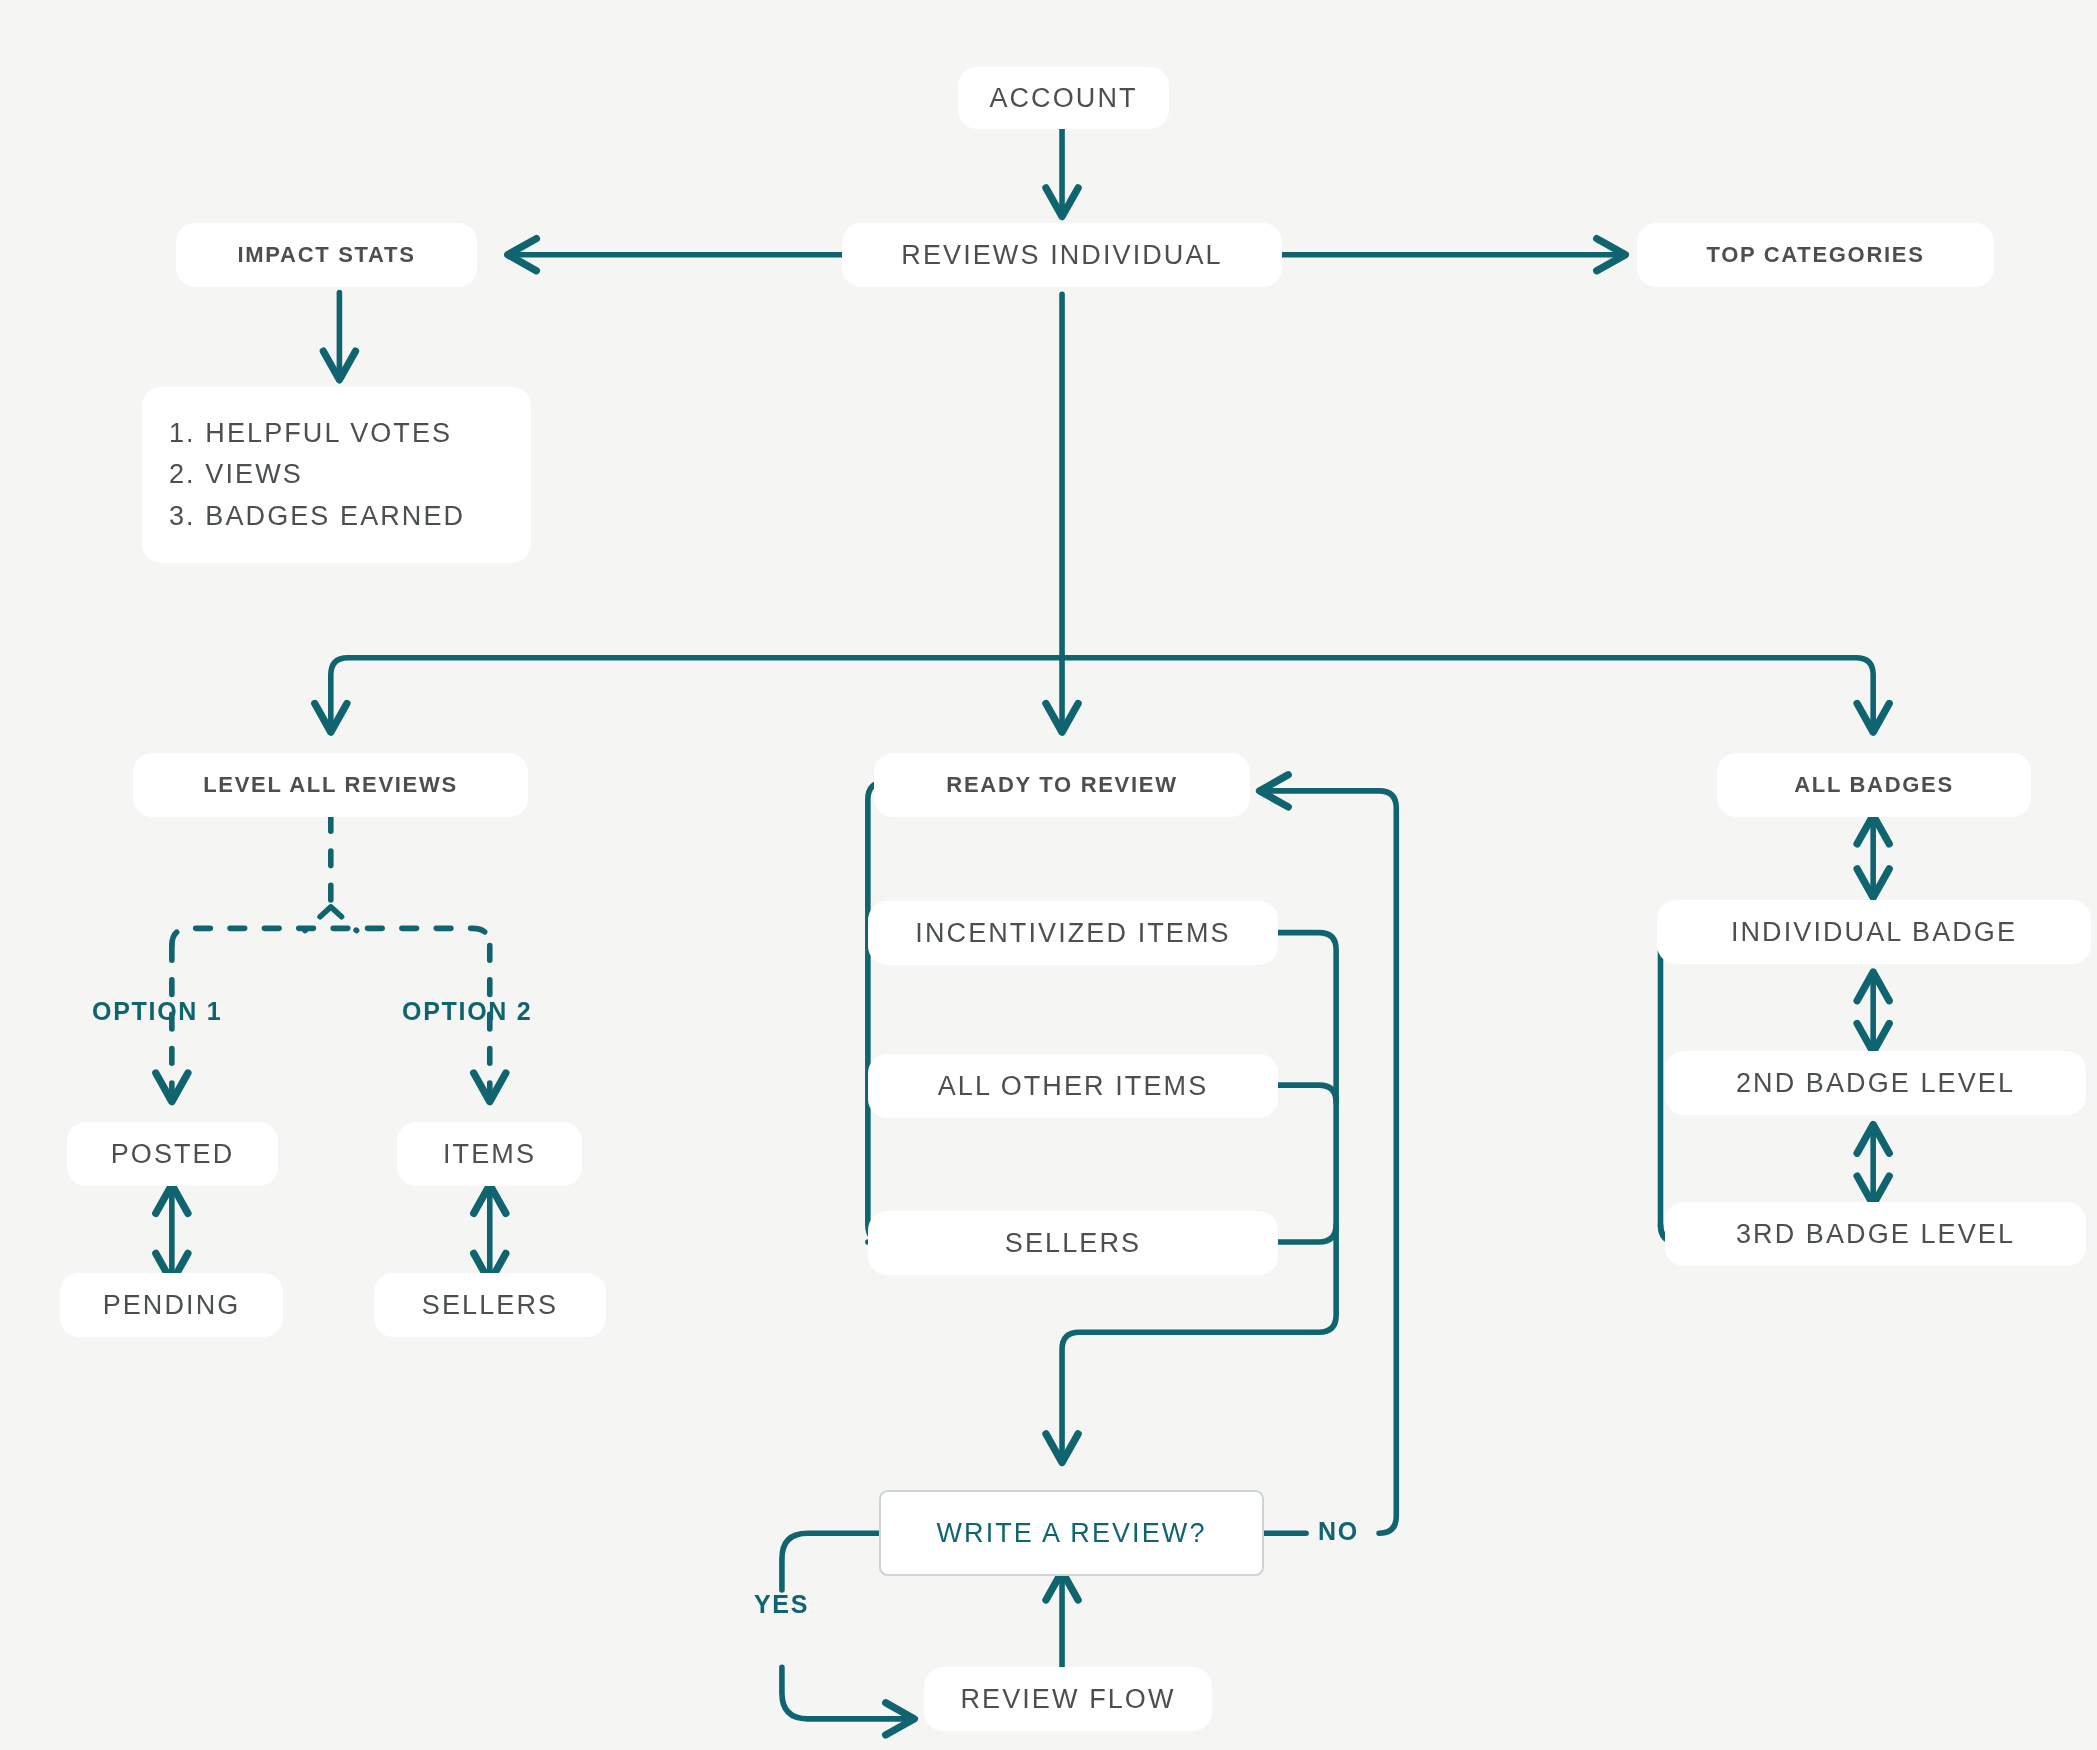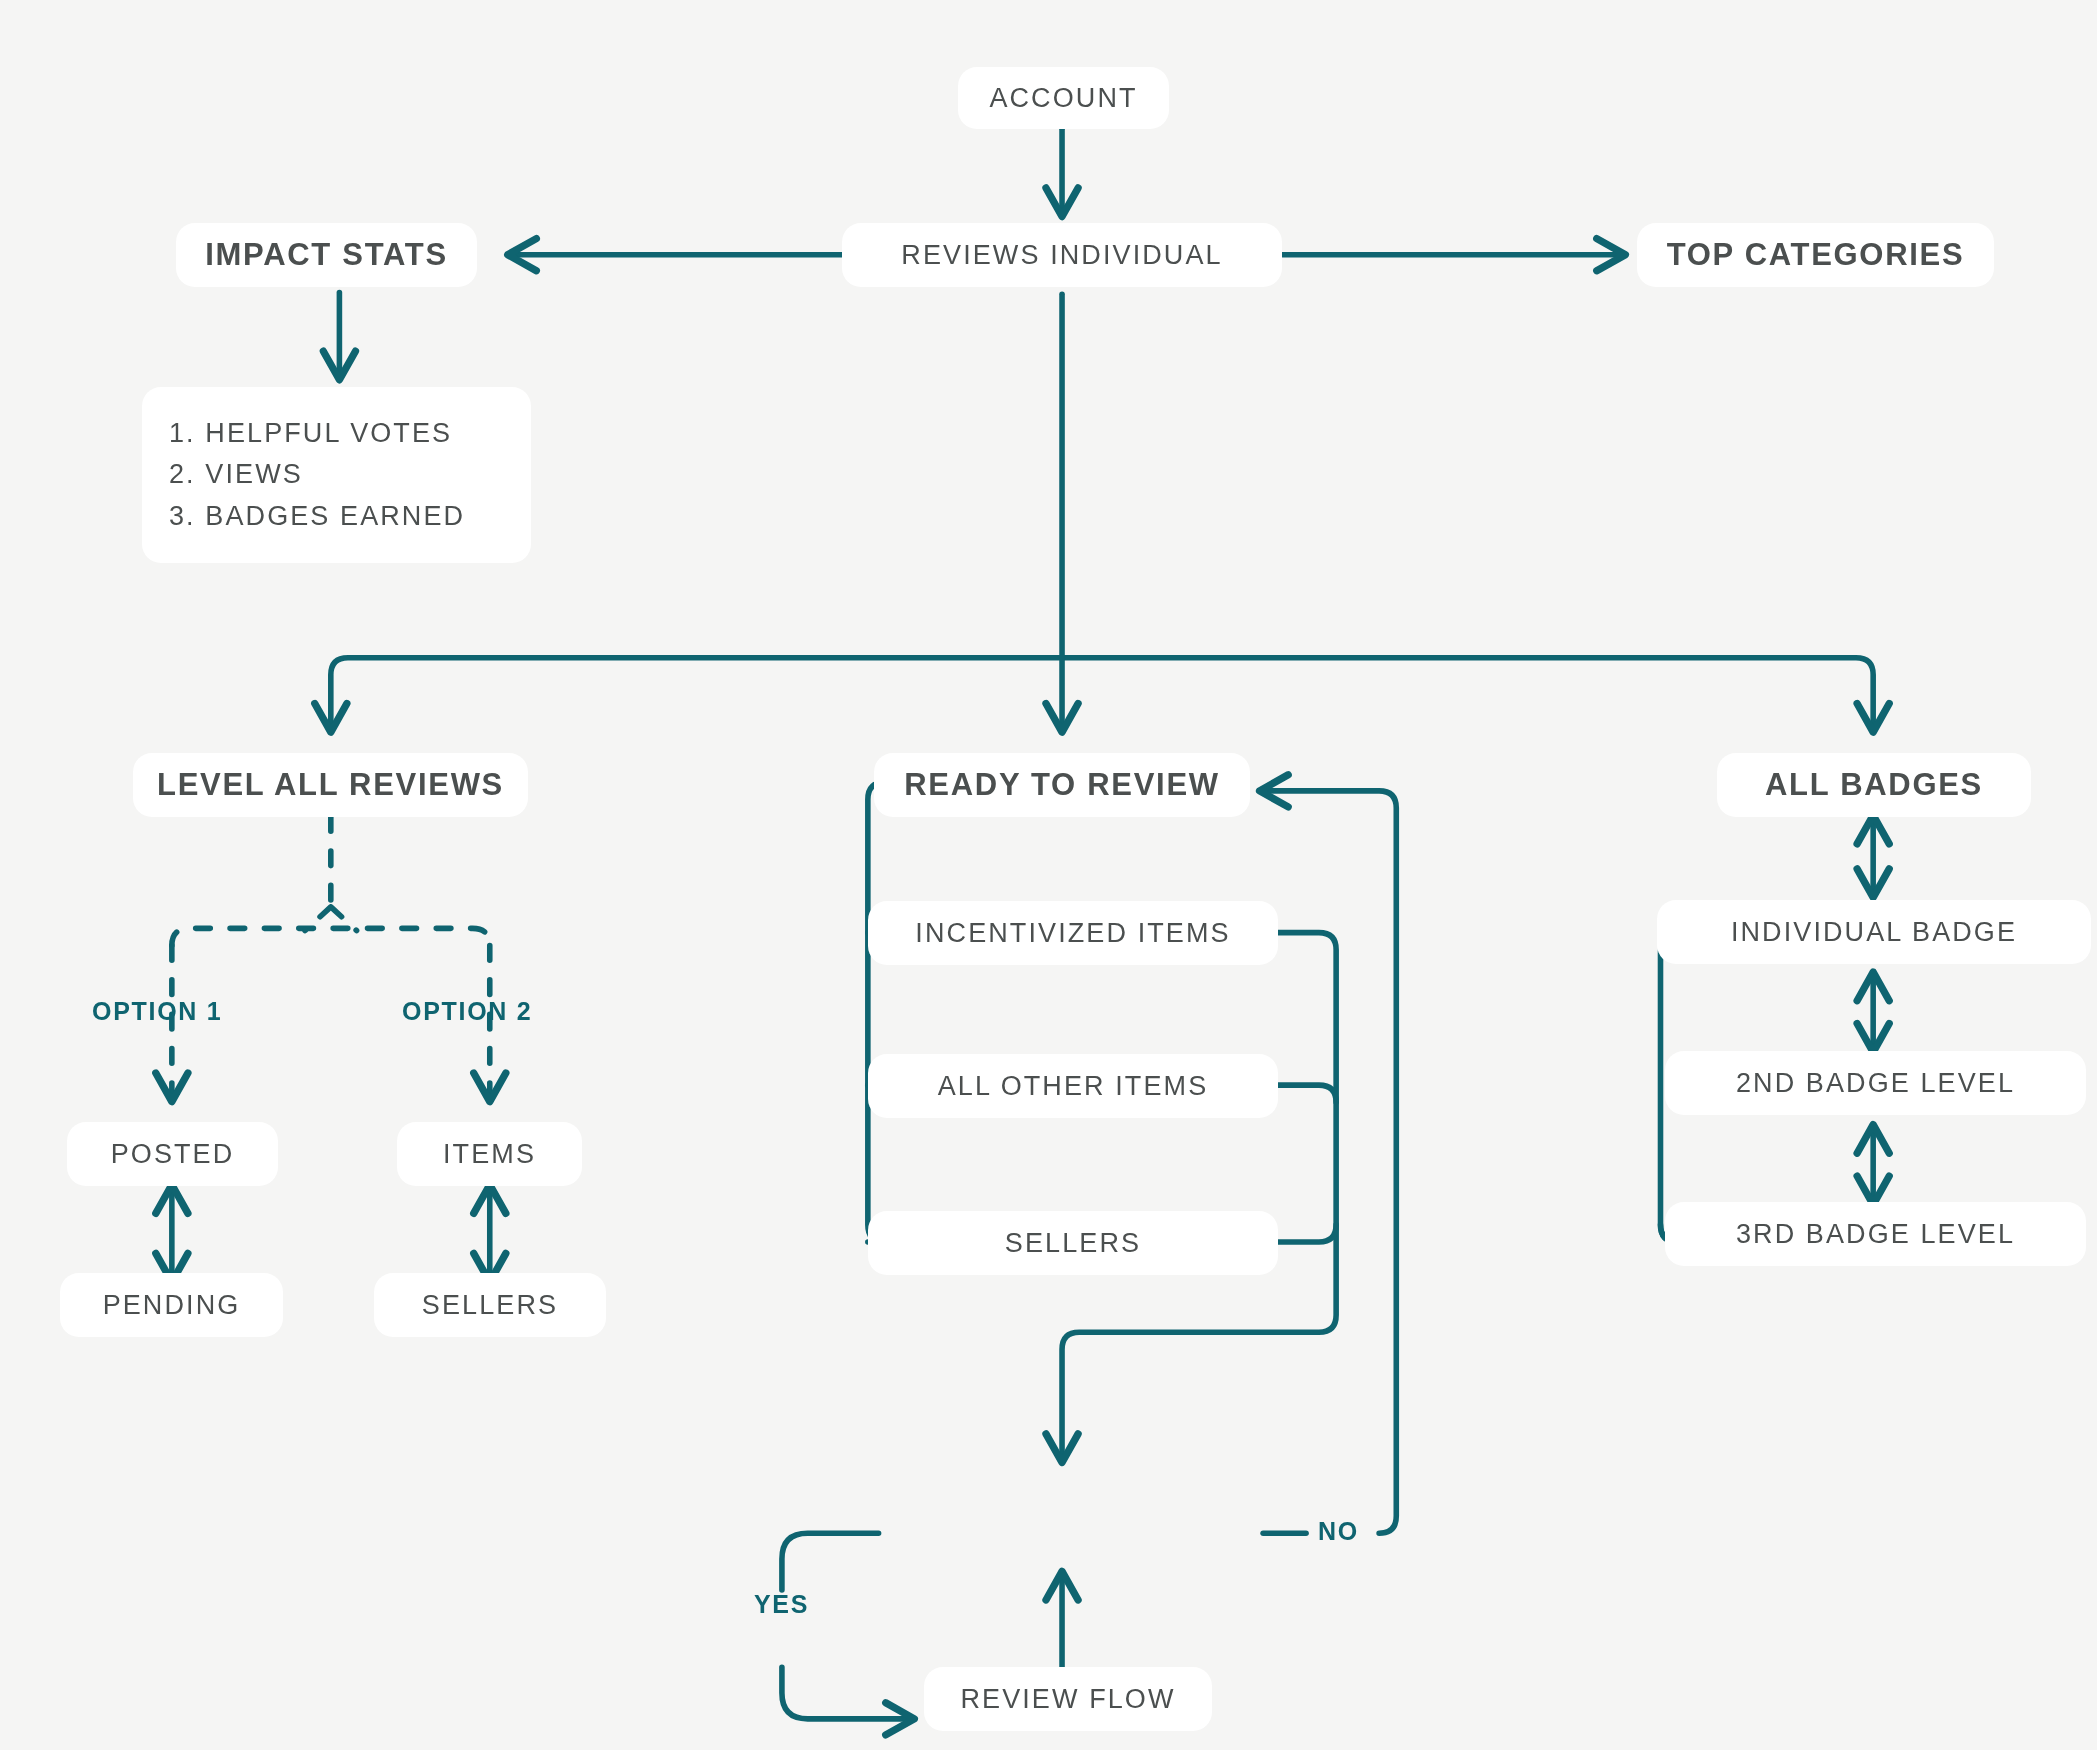--- a/index.html
+++ b/index.html
@@ -16,21 +16,21 @@
     position:absolute;
     display:flex;align-items:center;justify-content:center;
     background:#ffffff;
     border-radius:19px;
     color:#4b4f4f;
     letter-spacing:2.1px;
     white-space:nowrap;
     box-sizing:border-box;
   }
   .node.reg{font-weight:400;font-size:27px;}
-  .node.bold{font-weight:700;font-size:31px;letter-spacing:1.7px;}
+  .node.bold{font-weight:700;font-size:22px;letter-spacing:1.7px;}
 
   .listbox{
     position:absolute;
     background:#ffffff;
     border-radius:19px;
     color:#4b4f4f;
     font-size:27px;
     letter-spacing:2.1px;
     box-sizing:border-box;
     padding:19px 27px;
@@ -193,20 +193,23 @@
   <div class="node reg" style="left:1657px;top:900px;width:434px;height:64px;">
     <span>INDIVIDUAL BADGE</span>
   </div>
   <div class="node reg" style="left:1665px;top:1051px;width:421px;height:64px;">
     <span>2ND BADGE LEVEL</span>
   </div>
   <div class="node reg" style="left:1665px;top:1202px;width:421px;height:64px;">
     <span>3RD BADGE LEVEL</span>
   </div>
 
+  <div class="decision" style="left:879px;top:1490px;width:385px;height:86px;">
+    <span>WRITE A REVIEW?</span>
+  </div>
 
   <div class="tag" style="left:1318px;top:1517px;">
     <span>NO</span>
   </div>
   <div class="tag" style="left:754px;top:1590px;">
     <span>YES</span>
   </div>
 
   <div class="node reg" style="left:924px;top:1667px;width:288px;height:64px;">
     <span>REVIEW FLOW</span>

